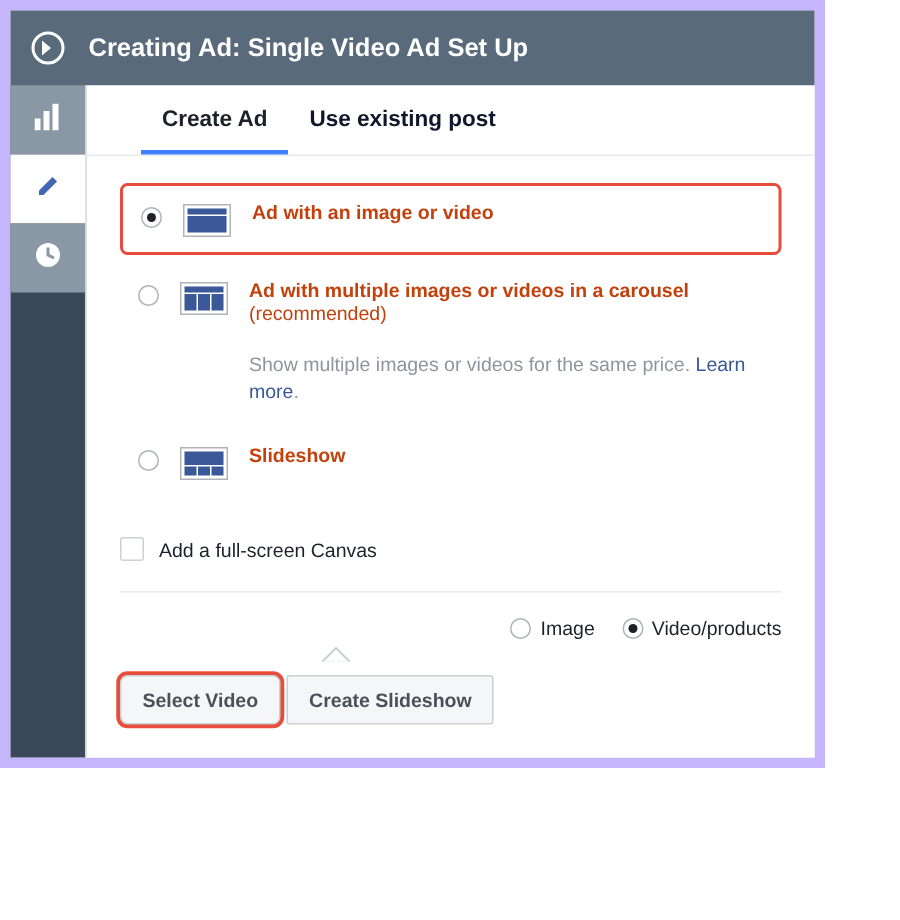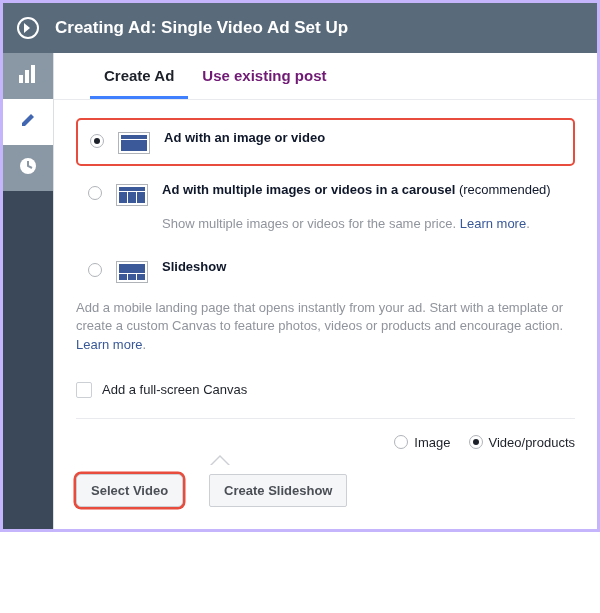--- a/index.html
+++ b/index.html
@@ -1,68 +1,68 @@
 <!DOCTYPE html>
 <html><head>
   <meta charset="utf-8">
   <style>
     * { box-sizing: border-box; margin: 0; padding: 0; }
     body { font-family: Helvetica, Arial, sans-serif; background: #fff; width: 600px; }
-    .wrap { border: 3px solid #c4b5fd; width: 600px; }
+    .wrap { border: 7px solid #c4b5fd; width: 550px; }
     .header {
       background: #596a7b; color: #fff; height: 50px; display: flex; align-items: center; padding: 0 14px;
     }
     .header-icon {
       width: 22px; height: 22px; border: 2px solid #fff; border-radius: 50%; display: flex; align-items: center; justify-content: center; margin-right: 16px; flex-shrink:0;
     }
     .header-icon svg { width: 8px; height: 10px; }
     .header-title { font-size: 17px; font-weight: bold; }
     .body { display: flex; }
     .sidebar { width: 50px; background: #3b4859; flex-shrink:0; }
     .sidebar-item { height: 46px; display: flex; align-items: center; justify-content: center; color: #fff; }
     .sidebar-item.white { background: #fff; color: #4267b2; }
     .sidebar-item.gray { background: #8a97a4; }
     .content { flex: 1; border-left: 1px solid #dcdee3; background:#fff; }
     .tabs { display: flex; padding: 0 36px; border-bottom: 1px solid #e9eaed; }
-    .tab { padding: 14px 14px 12px 14px; font-size: 15px; color: #701a75; cursor: pointer; font-weight: bold;}
+    .tab { padding: 14px 14px 12px 14px; font-size: 15px; color: #0f172a; cursor: pointer; font-weight: bold;}
     .tab.active { color: #1d2129; border-bottom: 3px solid #4080ff; font-weight: bold; }
     .pane { padding: 18px 22px 22px 22px; }
     .format-opt { display: flex; padding: 10px 12px; border-radius: 5px; margin-bottom: 6px; }
     .format-opt.highlight { border: 2.5px solid #e74c3c; }
     .radio { width: 14px; height: 14px; border-radius: 50%; border: 1px solid #b0b3b8; margin-right: 14px; margin-top: 4px; flex-shrink:0; display:flex; align-items:center; justify-content:center; }
     .radio.sel::after { content:""; width: 6px; height: 6px; background: #1d2129; border-radius: 50%; }
     .thumb { width: 32px; height: 22px; border: 1px solid #b0b3b8; margin-right: 14px; margin-top: 2px; flex-shrink:0; position:relative; background:#fff; }
     .thumb-single { display:flex; flex-direction:column; }
     .thumb-single .bar { height: 4px; background: #3b5998; margin: 2px 2px 1px 2px; }
     .thumb-single .big { flex:1; background: #3b5998; margin: 0 2px 2px 2px; }
     .thumb-carousel { display:flex; flex-direction:column; }
     .thumb-carousel .bar { height: 4px; background: #3b5998; margin: 2px 2px 1px 2px; }
     .thumb-carousel .row { flex:1; display:flex; gap:1px; margin:0 2px 2px 2px;}
     .thumb-carousel .row > div { flex:1; background:#3b5998; }
     .thumb-coll { display:flex; flex-direction:column; }
     .thumb-coll .top { flex:1; background:#3b5998; margin:2px 2px 1px 2px; }
     .thumb-coll .brow { height:6px; display:flex; gap:1px; margin:0 2px 2px 2px; }
     .thumb-coll .brow > div { flex:1; background:#3b5998; }
     .opt-text { flex:1; }
-    .opt-title { font-size: 13px; font-weight: bold; color: #0f172a; }
+    .opt-title { font-size: 13px; font-weight: bold; color: #c2410c; }
     .opt-sub { font-size: 13px; color: #90949c; margin-top: 18px; line-height: 1.4; }
     .link { color: #385898; }
     .section-title { font-size: 13px; font-weight: bold; color: #1d2129; margin-top: 18px; margin-bottom: 10px; }
     .section-desc { font-size: 13px; color: #90949c; line-height: 1.4; }
     .check-row { display:flex; align-items:center; margin-top: 28px; }
     .checkbox { width: 16px; height: 16px; border: 1px solid #ccd0d5; border-radius: 2px; margin-right: 10px; }
     .check-label { font-size: 13px; color: #1d2129; }
     .divider { height:1px; background:#e9eaed; margin: 20px 0 16px 0; }
     .media-row { display:flex; align-items:center; gap: 18px; position:relative;justify-content:flex-end; }
     .media-row .radio { margin:0; margin-right:6px; }
     .media-label { font-size: 13px; color: #1d2129; }
     .media-opt { display:flex; align-items:center; }
     .triangle { position:absolute; top: 20px; left: 134px; width:0; height:0; border-left:10px solid transparent; border-right:10px solid transparent; border-bottom:10px solid #ccd0d5;}
     .triangle::after { content:""; position:absolute; top:2px; left:-8px; width:0;height:0; border-left:8px solid transparent; border-right:8px solid transparent; border-bottom:8px solid #fff; }
-    .btn-row { display:flex; gap: 26px; margin-top: 24px; }
+    .btn-row { display:flex; gap: 4px; margin-top: 24px; }
     .btn { padding: 8px 14px; border: 1px solid #ccd0d5; background: #f5f6f7; font-size: 13px; font-weight: bold; color: #4b4f56; border-radius: 2px; cursor: pointer; }
     .btn.highlight { box-shadow: 0 0 0 2.5px #e74c3c; border-radius:5px; }
   </style>
 </head>
 <body>
 
 <div class="wrap">
   <div class="header">
     <div class="header-icon">
       <svg viewBox="0 0 8 10">
@@ -137,21 +137,20 @@
                 <div></div>
                 <div></div>
                 <div></div>
               </div>
             </div>
           <div class="opt-text">
             <div class="opt-title">Slideshow</div>
           </div>
         </div>
 
-        <div class="section-desc"><span>Add a mobile landing page that opens instantly from your ad. Start with a template or create a custom Canvas to feature photos, videos or products and encourage action. </span><span class="link">Learn more</span><span>.</span></div>
         <div class="check-row">
           <div class="checkbox"></div>
           <div class="check-label">Add a full-screen Canvas</div>
         </div>
 
         <div class="divider"></div>
 
         <div class="media-row">
           <div class="media-opt">
             <div class="radio"></div>

